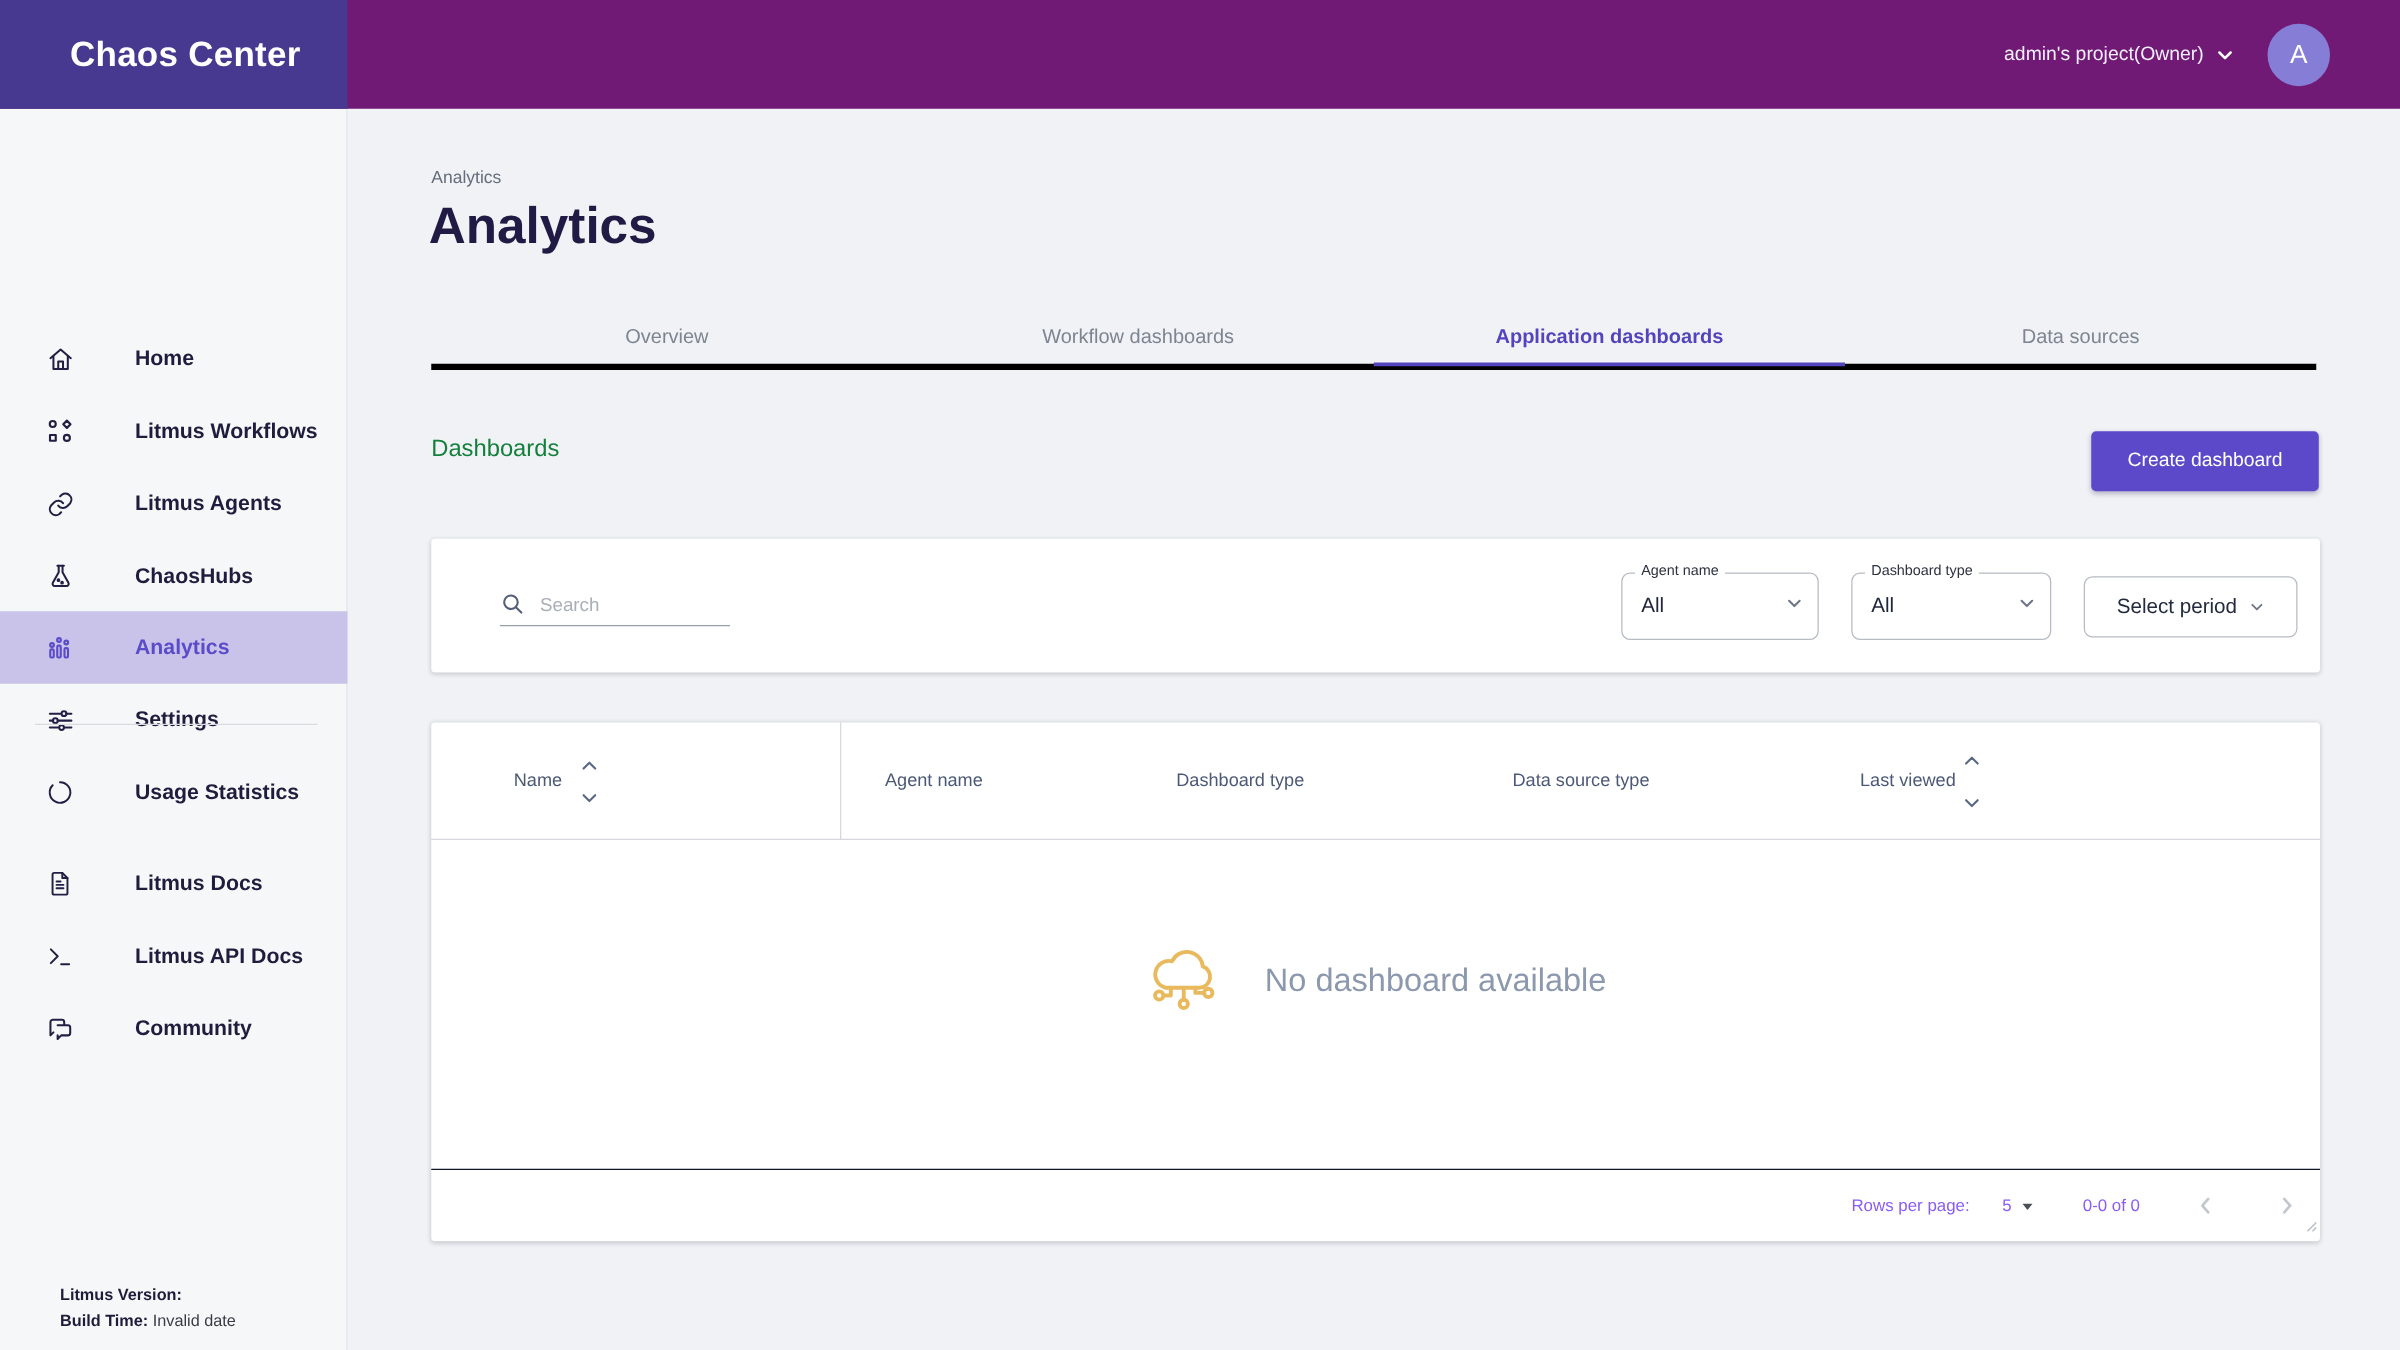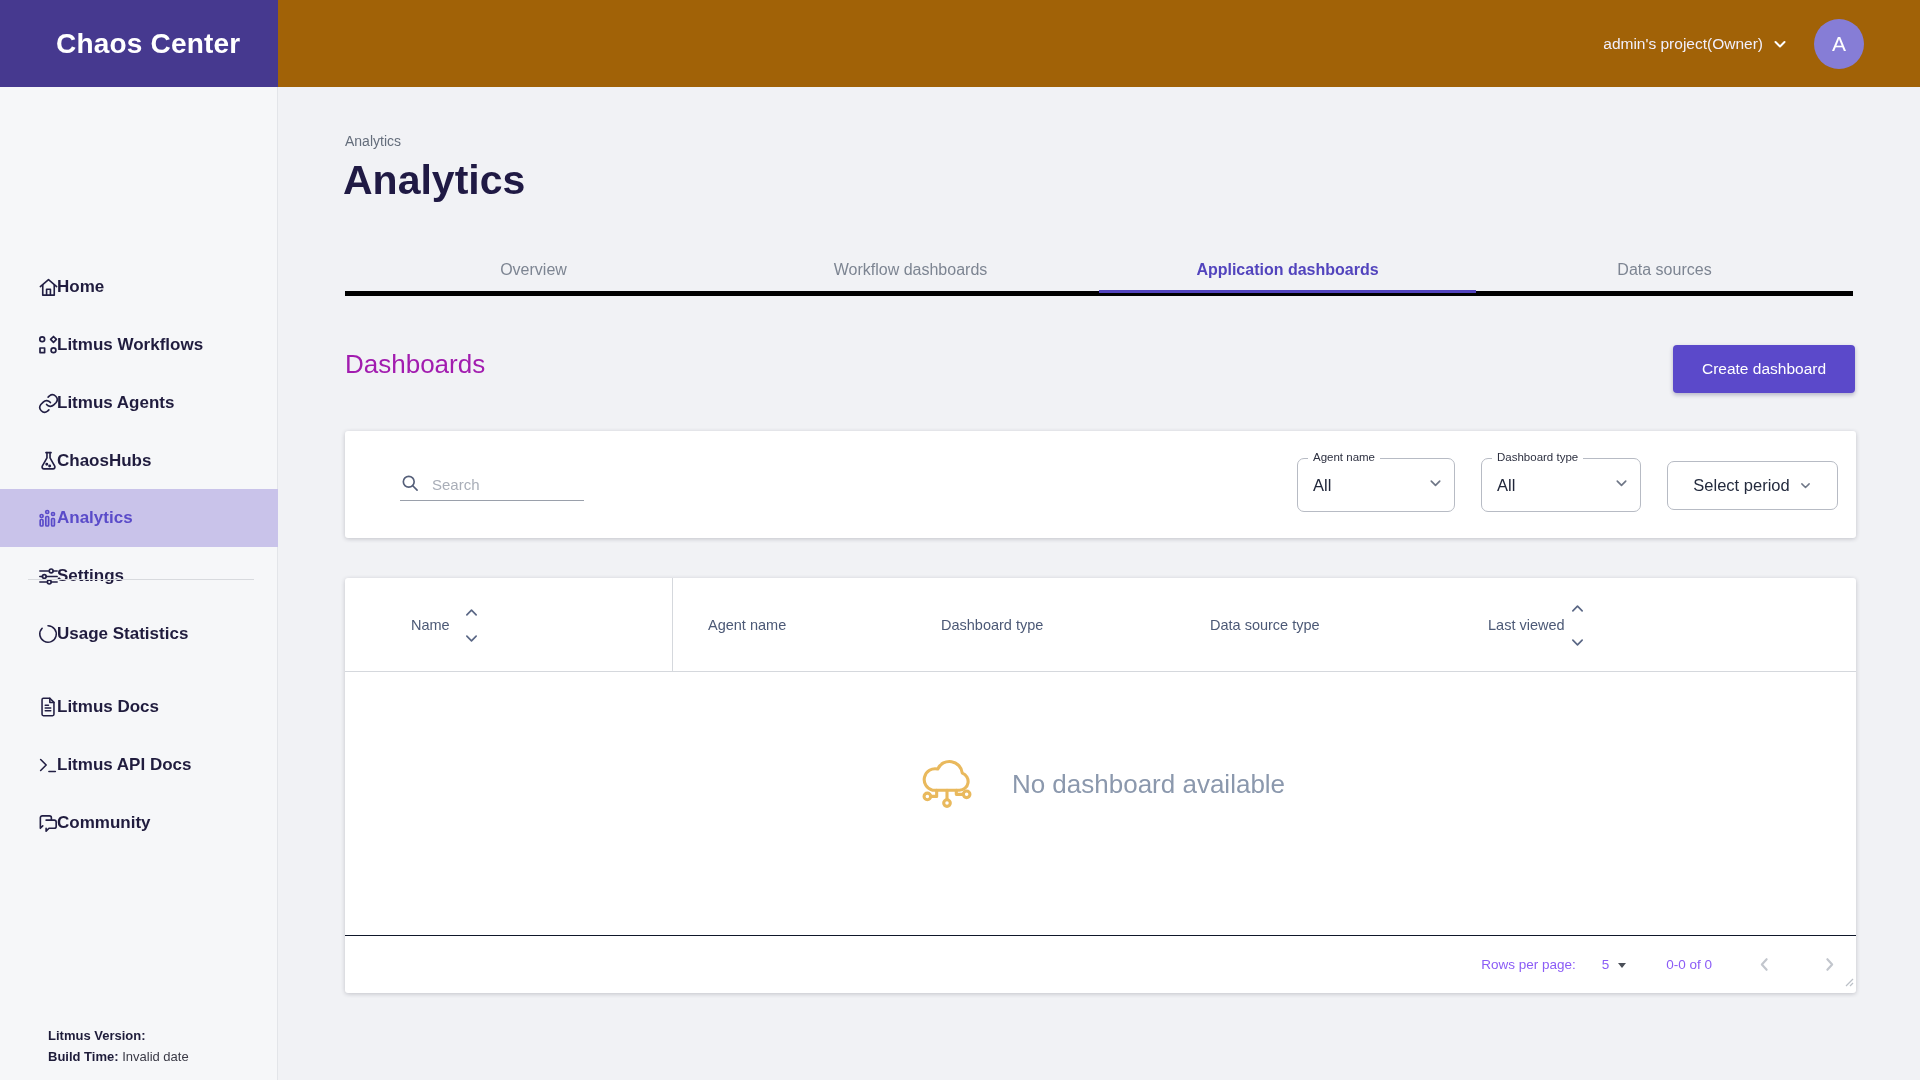--- a/index.html
+++ b/index.html
@@ -1,53 +1,53 @@
 <!DOCTYPE html>
 <html><head>
 <meta charset="utf-8">
 <style>
   * { margin:0; padding:0; box-sizing:border-box; }
   html,body { width:1920px; height:1080px; }
   body { font-family:"Liberation Sans", sans-serif; background:#f1f2f5; overflow:hidden; }
   .page { position:relative; width:1920px; height:1080px; }
 
   
-  .header { position:absolute; top:0; left:0; width:1920px; height:87px; background:#a16207; z-index:30; }
+  .header { position:absolute; top:0; left:0; width:1920px; height:87px; background:#701a75; z-index:30; }
   .header-left-shade { position:absolute; top:0; left:0; width:278px; height:87px; background:#46398f; }
   .app-title { position:absolute; left:56px; top:0; height:87px; line-height:87px; color:#ffffff; font-size:28px; font-weight:700; letter-spacing:.2px; }
   .header-right { position:absolute; right:56px; top:0; height:87px; display:flex; align-items:center; gap:26px; }
   .project-switcher { display:flex; align-items:center; gap:9px; cursor:pointer; }
   .project-label { color:#f1effc; font-size:15.5px; }
   .avatar { width:50px; height:50px; border-radius:50%; background:#867dd6; color:#ffffff; font-size:21px; display:flex; align-items:center; justify-content:center; cursor:pointer; }
 
   
   .sidebar { position:absolute; top:87px; left:0; width:278px; height:993px; background:#f6f7f9; border-right:1px solid #e3e5e9; z-index:20; }
   .nav-item { position:absolute; left:0; width:278px; height:58px; display:flex; align-items:center; cursor:pointer; }
   .nav-item .nav-icon { position:absolute; left:36px; width:24px; height:24px; display:flex; align-items:center; justify-content:center; }
-  .nav-item .nav-label { margin-left:57px; font-size:17px; font-weight:600; color:#201c3e; }
+  .nav-item .nav-label { margin-left:108px; font-size:17px; font-weight:600; color:#201c3e; }
   .nav-item.active { background:#c9c3ea; }
   .nav-item.active .nav-label { color:#5a4bc9; }
   .nav-icon svg { stroke:#221f44; fill:none; stroke-width:1.7; stroke-linecap:round; stroke-linejoin:round; }
   .nav-item.active .nav-icon svg { stroke:#5a4bc9; }
   .side-divider { position:absolute; left:28px; top:492px; width:226px; height:1px; background:#d8dade; }
   .version-box { position:absolute; left:48px; bottom:13px; font-size:13px; line-height:21px; color:#1e1c3a; }
   .version-box b { font-weight:700; color:#1e1c3a; }
   .version-box .plain { font-weight:400; color:#3a3a46; }
 
   
   .main { position:absolute; top:87px; left:278px; width:1642px; height:993px; }
   .breadcrumb { position:absolute; left:67px; top:46px; font-size:14px; color:#646d7b; }
   .page-title { position:absolute; left:65px; top:70px; font-size:41px; font-weight:700; color:#201a44; }
 
   .tabs { position:absolute; left:67px; top:161px; width:1508px; height:48px; display:flex; border-bottom:5px solid #000000; }
   .tab { position:relative; flex:1; display:flex; align-items:center; justify-content:center; font-size:16px; color:#7d8592; cursor:pointer; }
   .tab.active { color:#5244bd; font-weight:700; }
   .tab.active::after { content:""; position:absolute; left:0; right:0; bottom:-2px; height:3px; background:#5244bd; }
 
-  .section-title { position:absolute; left:67px; top:262px; font-size:26px; font-weight:500; color:#a21caf; }
+  .section-title { position:absolute; left:67px; top:262px; font-size:19px; font-weight:500; color:#15803d; }
   .create-btn { position:absolute; left:1395px; top:258px; width:182px; height:48px; background:#5b49ca; color:#ffffff; font-size:15.5px; border:none; border-radius:4px; cursor:pointer; box-shadow:0 2px 4px rgba(40,35,90,.3); font-family:"Liberation Sans",sans-serif; }
 
   .card { position:absolute; background:#ffffff; border-radius:3px; box-shadow:0 1px 4px rgba(33,33,52,.22); }
   .filter-card { left:67px; top:344px; width:1511px; height:107px; }
   .table-card { left:67px; top:491px; width:1511px; height:415px; }
 
   
   .search-wrap { position:absolute; left:55px; top:34px; width:184px; height:36px; display:flex; align-items:flex-end; gap:12px; border-bottom:1px solid #9aa0ab; padding-bottom:7px; }
   .search-wrap svg { stroke:#555f79; fill:none; stroke-width:2; stroke-linecap:round; }
   .search-input { border:none; outline:none; width:140px; font-size:15px; color:#2c3246; background:transparent; font-family:"Liberation Sans",sans-serif; }

